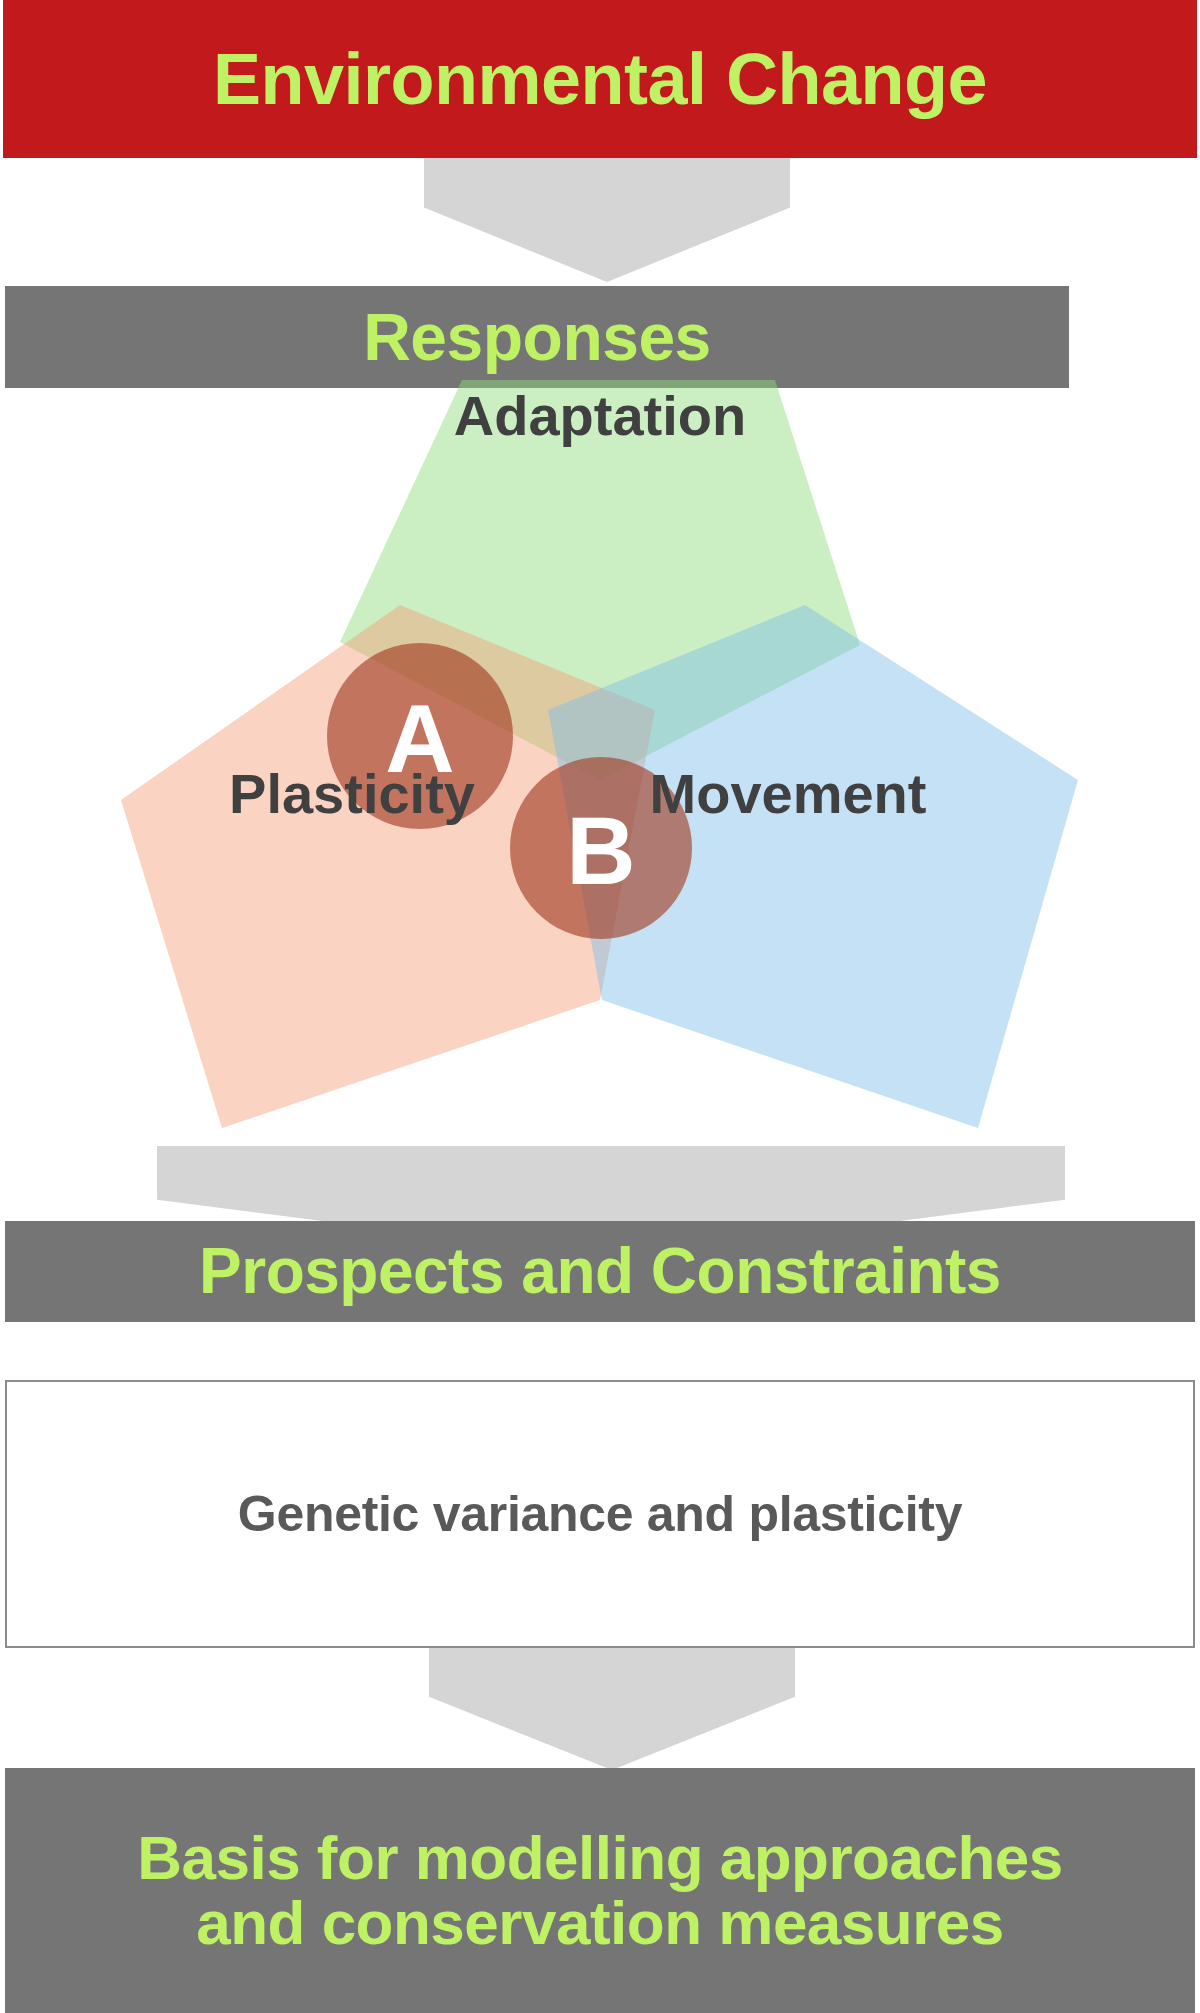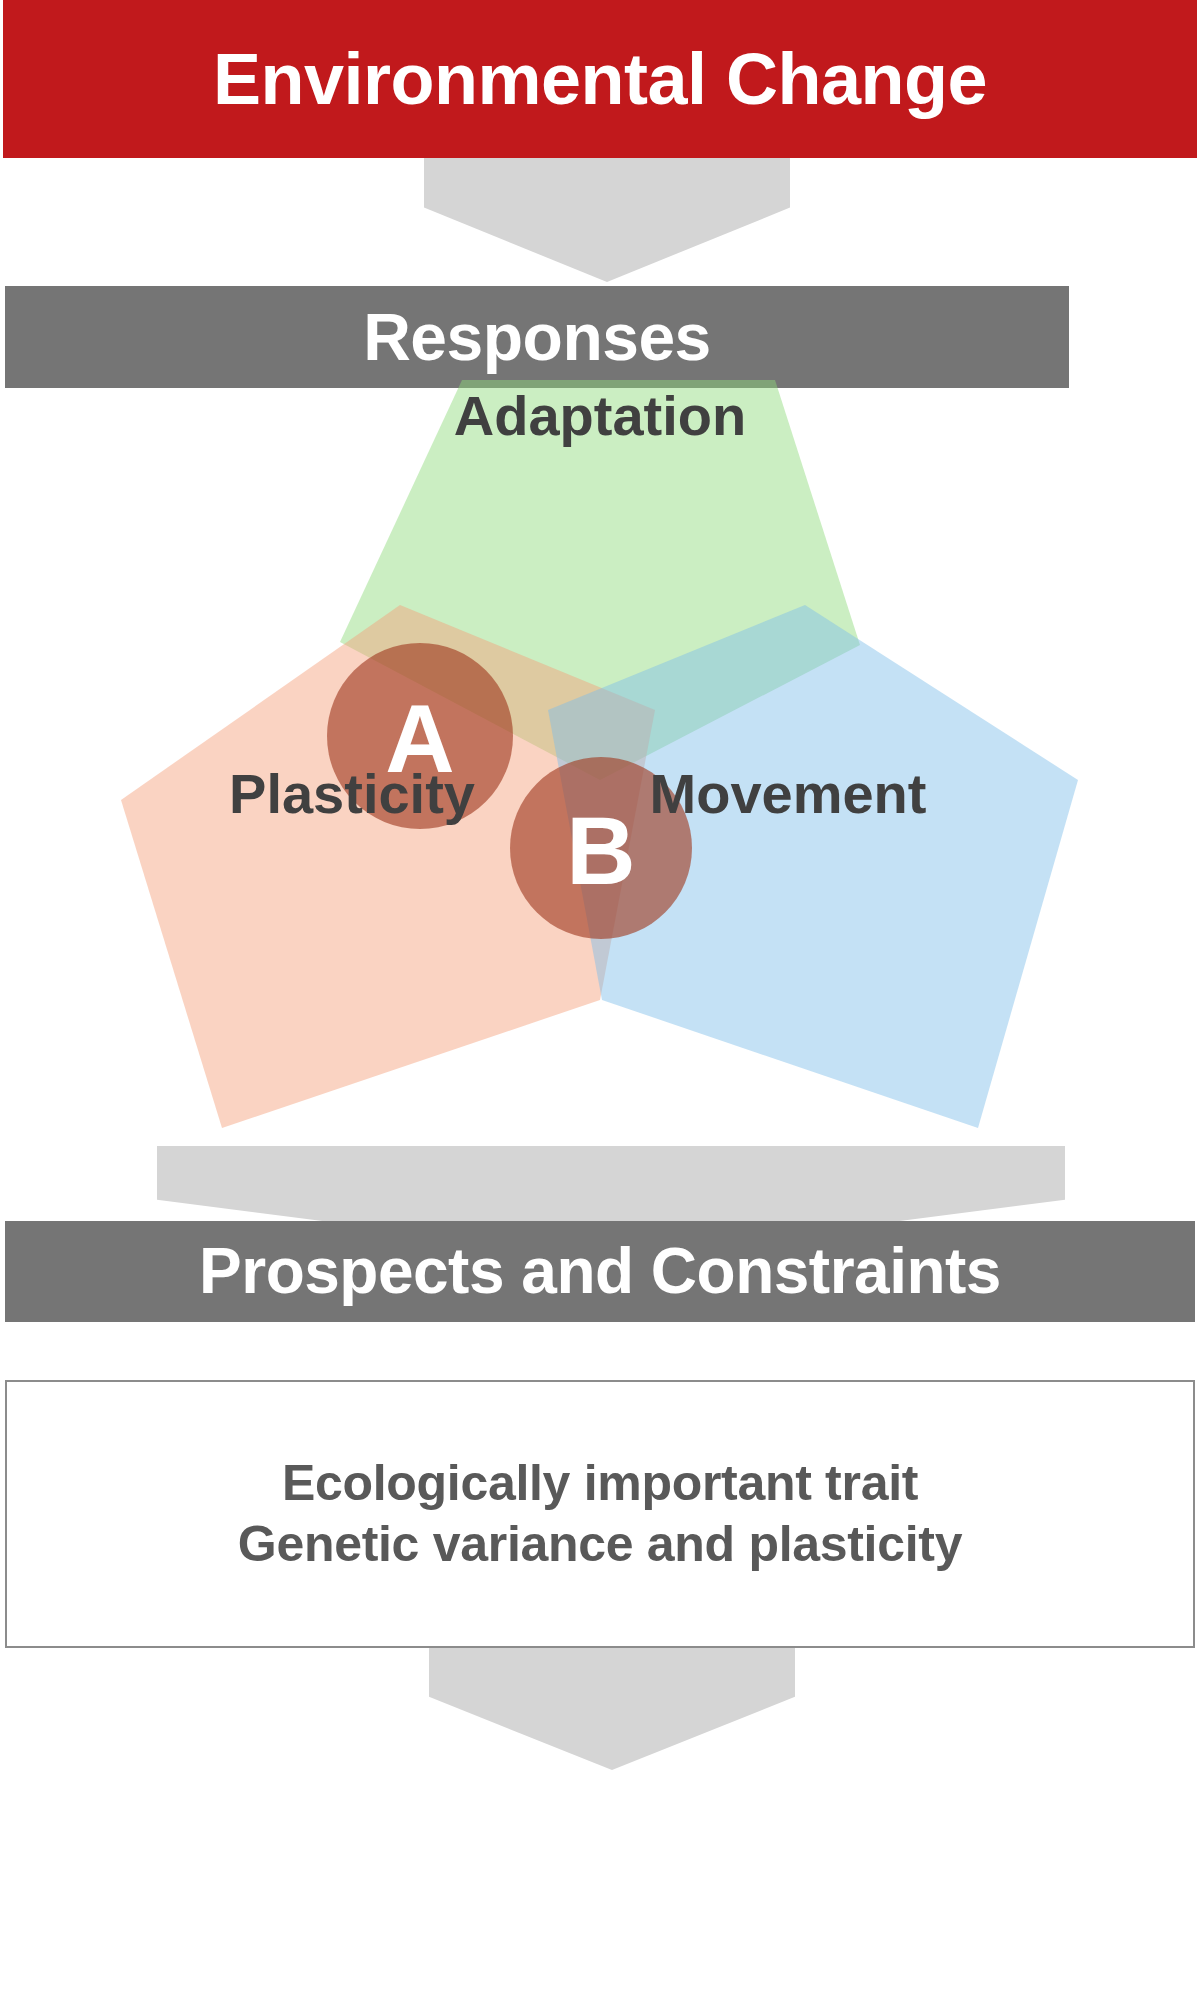--- a/index.html
+++ b/index.html
@@ -18,21 +18,21 @@
     overflow: hidden;
   }
 
   
   .bar {
     position: absolute;
     display: flex;
     align-items: center;
     justify-content: center;
     text-align: center;
-    color: #ffffff;
+    color: #bef264;
     font-weight: bold;
     letter-spacing: -0.5px;
     line-height: 1.04;
     box-sizing: border-box;
   }
   .bar-env {
     left: 3px; top: 0px; width: 1194px; height: 158px;
     background: #c1191c;
     font-size: 72px;
   }
@@ -158,20 +158,23 @@
     </svg>
   </div>
 
   <div class="arrow arrow-2"></div>
 
   <div class="bar bar-prospects">
     <span>Prospects and Constraints</span>
   </div>
 
   <div class="detail-box">
-    <div class="line">Ecologically important trait</div>
     <div class="line">Genetic variance and plasticity</div>
   </div>
 
   <div class="arrow arrow-3"></div>
 
+  <div class="bar bar-basis">
+    <span class="line">Basis for modelling approaches</span>
+    <span class="line">and conservation measures</span>
+  </div>
 
 </div>
 
 </body></html>

